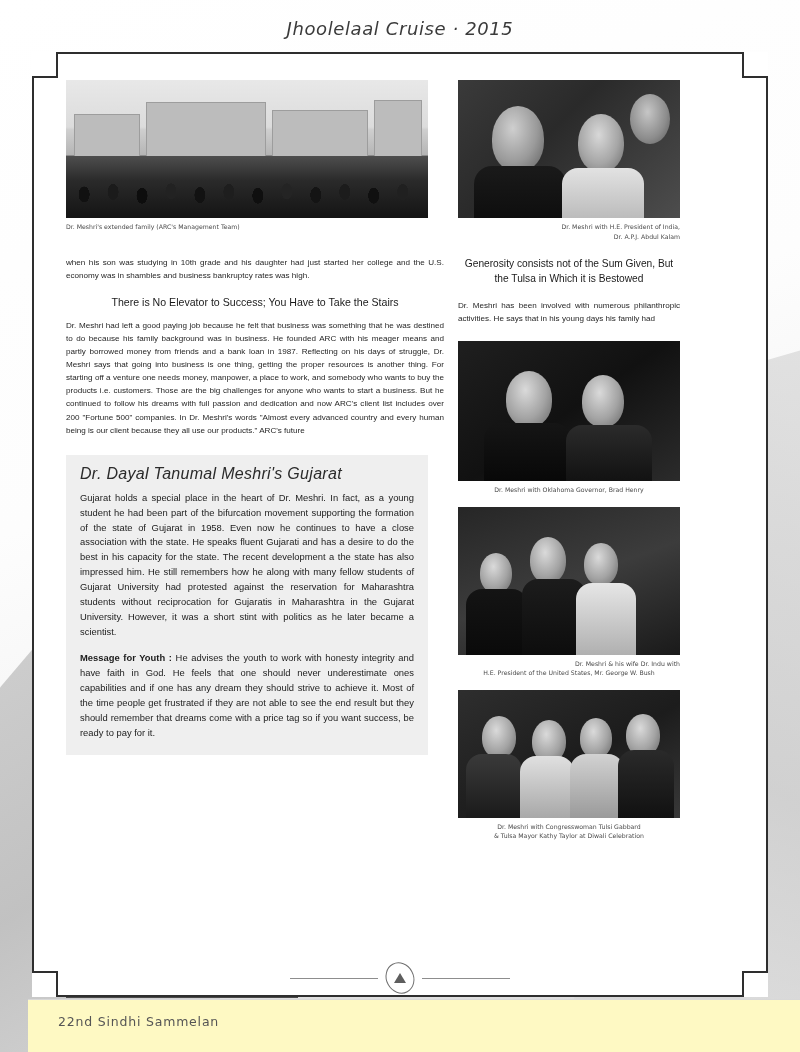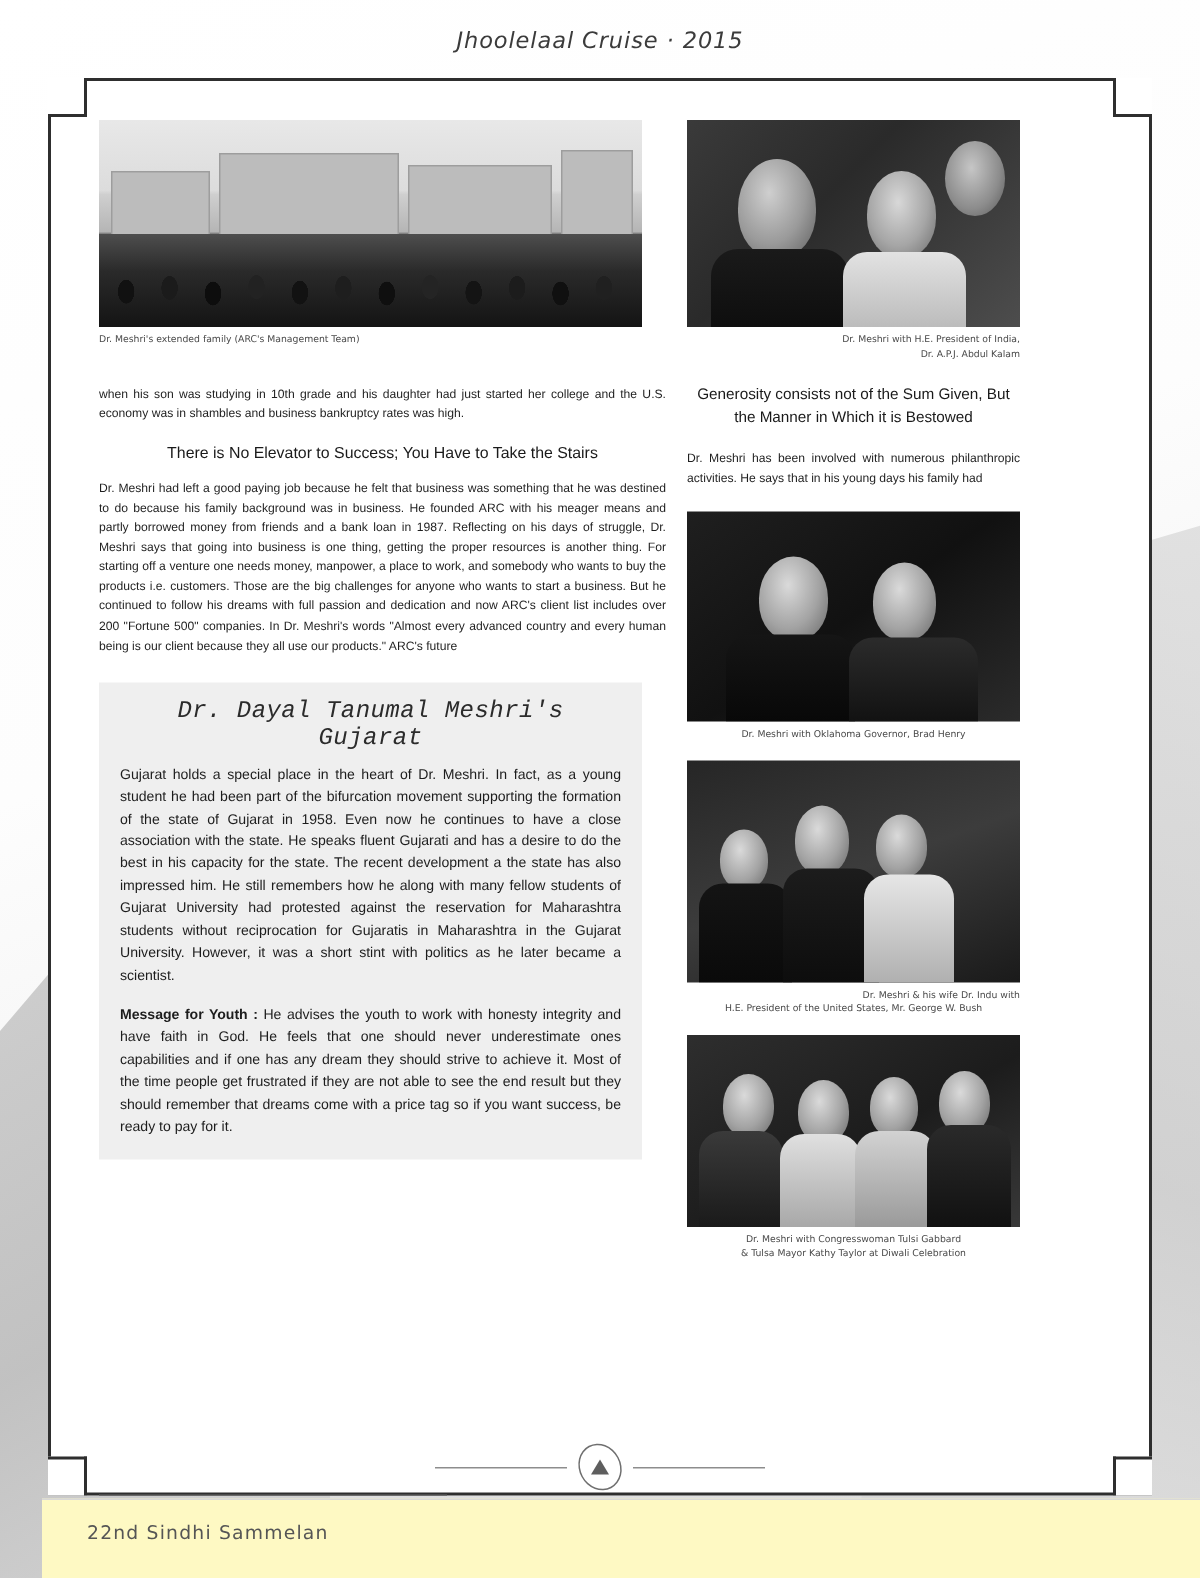--- a/index.html
+++ b/index.html
@@ -55,21 +55,21 @@
   }
 
   
   .running-header {
     position: absolute;
     top: 18px;
     left: 0;
     width: 800px;
     text-align: center;
     font-family: "DejaVu Sans", sans-serif;
-    font-size: 15px;
+    font-size: 18px;
     letter-spacing: .6px;
     color: #3b3b3b;
     font-style: italic;
   }
 
   
   .frame {
     position: absolute;
     left: 32px;
     top: 52px;
@@ -216,25 +216,24 @@
 
   
   .hl-box {
     margin-top: 18px;
     width: 362px;
     background: #efefef;
     padding: 10px 14px 14px 14px;
     box-sizing: border-box;
   }
   .hl-title {
-    font-family: Liberation Mono, monospace;
+    font-family: Liberation Sans, sans-serif;
     font-style: italic;
     font-size: 16px;
     color: #2b2b2b;
-    text-align: center;
     margin-bottom: 8px;
     letter-spacing: .3px;
   }
   .hl-text {
     font-family: "Liberation Sans", sans-serif;
     font-size: 9.4px;
     line-height: 1.58;
     text-align: justify;
     color: #1c1c1c;
   }
@@ -387,21 +386,21 @@
         <div class="face-a"></div>
         <div class="face-b"></div>
         <div class="head-extra"></div>
         <div class="body-a"></div>
         <div class="body-b"></div>
       </div>
       <div class="photo-caption cap-right">Dr. Meshri with H.E. President of India,</div>
       <div class="photo-caption cap-right" style="margin-top:0;">Dr. A.P.J. Abdul Kalam</div>
 
 
-      <div class="section-head-right">Generosity consists not of the Sum Given, But the Manner in Which it is Bestowed</div>
+      <div class="section-head-right">Generosity consists not of the Sum Given, But the Tulsa in Which it is Bestowed</div>
 
       <div class="body-text">Dr. Meshri has been involved with numerous philanthropic activities. He says that in his young days his family had</div>
 
       <div class="photo photo-portrait pp-1" style="margin-top:16px;">
         <div class="pp-face" style="left:48px;  top:30px; width:46px; height:56px;"></div>
         <div class="pp-face" style="left:124px; top:34px; width:42px; height:52px;"></div>
         <div class="pp-torso" style="left:26px; top:82px; width:86px; height:58px; background:linear-gradient(180deg,#151515,#080808);"></div>
         <div class="pp-torso" style="left:108px;top:84px; width:86px; height:56px; background:linear-gradient(180deg,#2b2b2b,#121212);"></div>
       </div>
       <div class="photo-caption cap-center">Dr. Meshri with Oklahoma Governor, Brad Henry</div>

